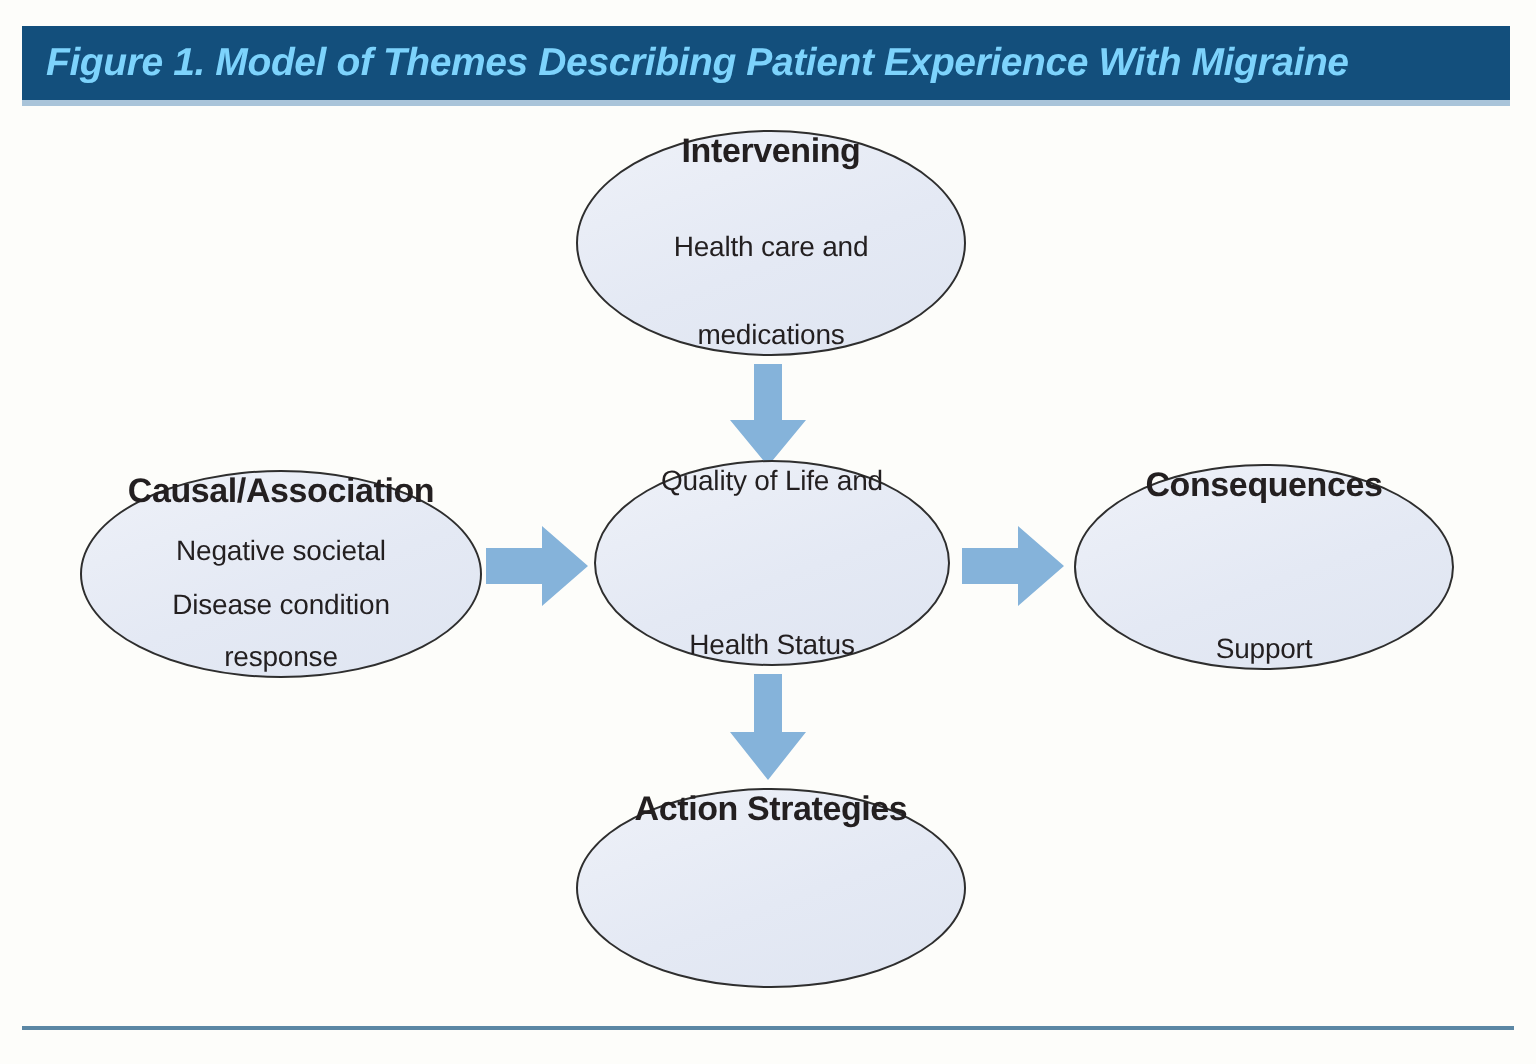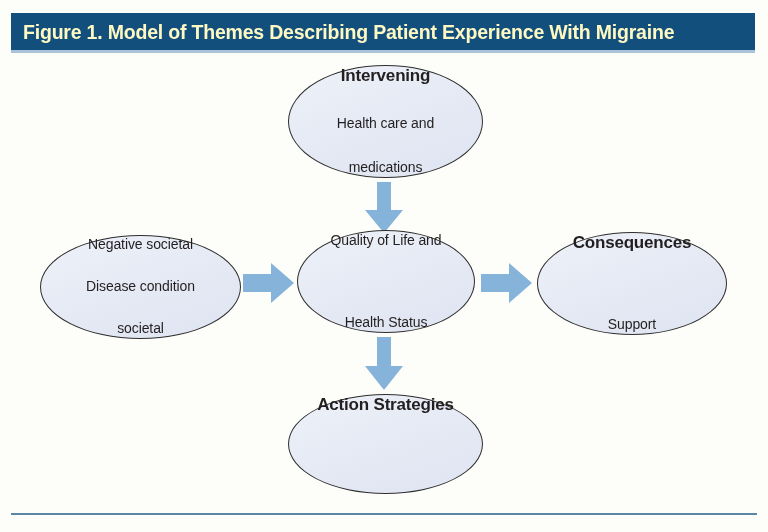--- a/index.html
+++ b/index.html
@@ -25,25 +25,26 @@
     width: 744px;
     height: 37px;
     background: #134f7c;
     box-sizing: border-box;
   }
   #title-text {
     position: absolute;
     left: 12px;
     top: 50%;
     transform: translateY(-50%);
-    color: #fef9c3;
+    color: #7dd3fc;
     font-size: 19.5px;
     font-weight: bold;
     letter-spacing: -0.2px;
     white-space: nowrap;
+    font-style: italic;
   }
   #title-underline {
     position: absolute;
     left: 11px;
     top: 50px;
     width: 744px;
     height: 3px;
     background: #a9c4d9;
   }
 
@@ -143,23 +144,24 @@
       </svg>
     </div>
 
     <div class="node" id="node-intervening">
       <div class="node-title">Intervening</div>
       <div class="node-body">Health care and</div>
       <div class="node-body">medications</div>
     </div>
 
     <div class="node" id="node-causal">
+      <div class="node-title">Causal/Association</div>
       <div class="node-body">Negative societal</div>
       <div class="node-body">Disease condition</div>
-      <div class="node-body">societal</div>
+      <div class="node-body">response</div>
     </div>
 
     <div class="node" id="node-center">
       <div class="node-body plain">Quality of Life and</div>
       <div class="node-body plain">Health Status</div>
     </div>
 
     <div class="node" id="node-consequences">
       <div class="node-title">Consequences</div>
       <div class="node-body">Support</div>

